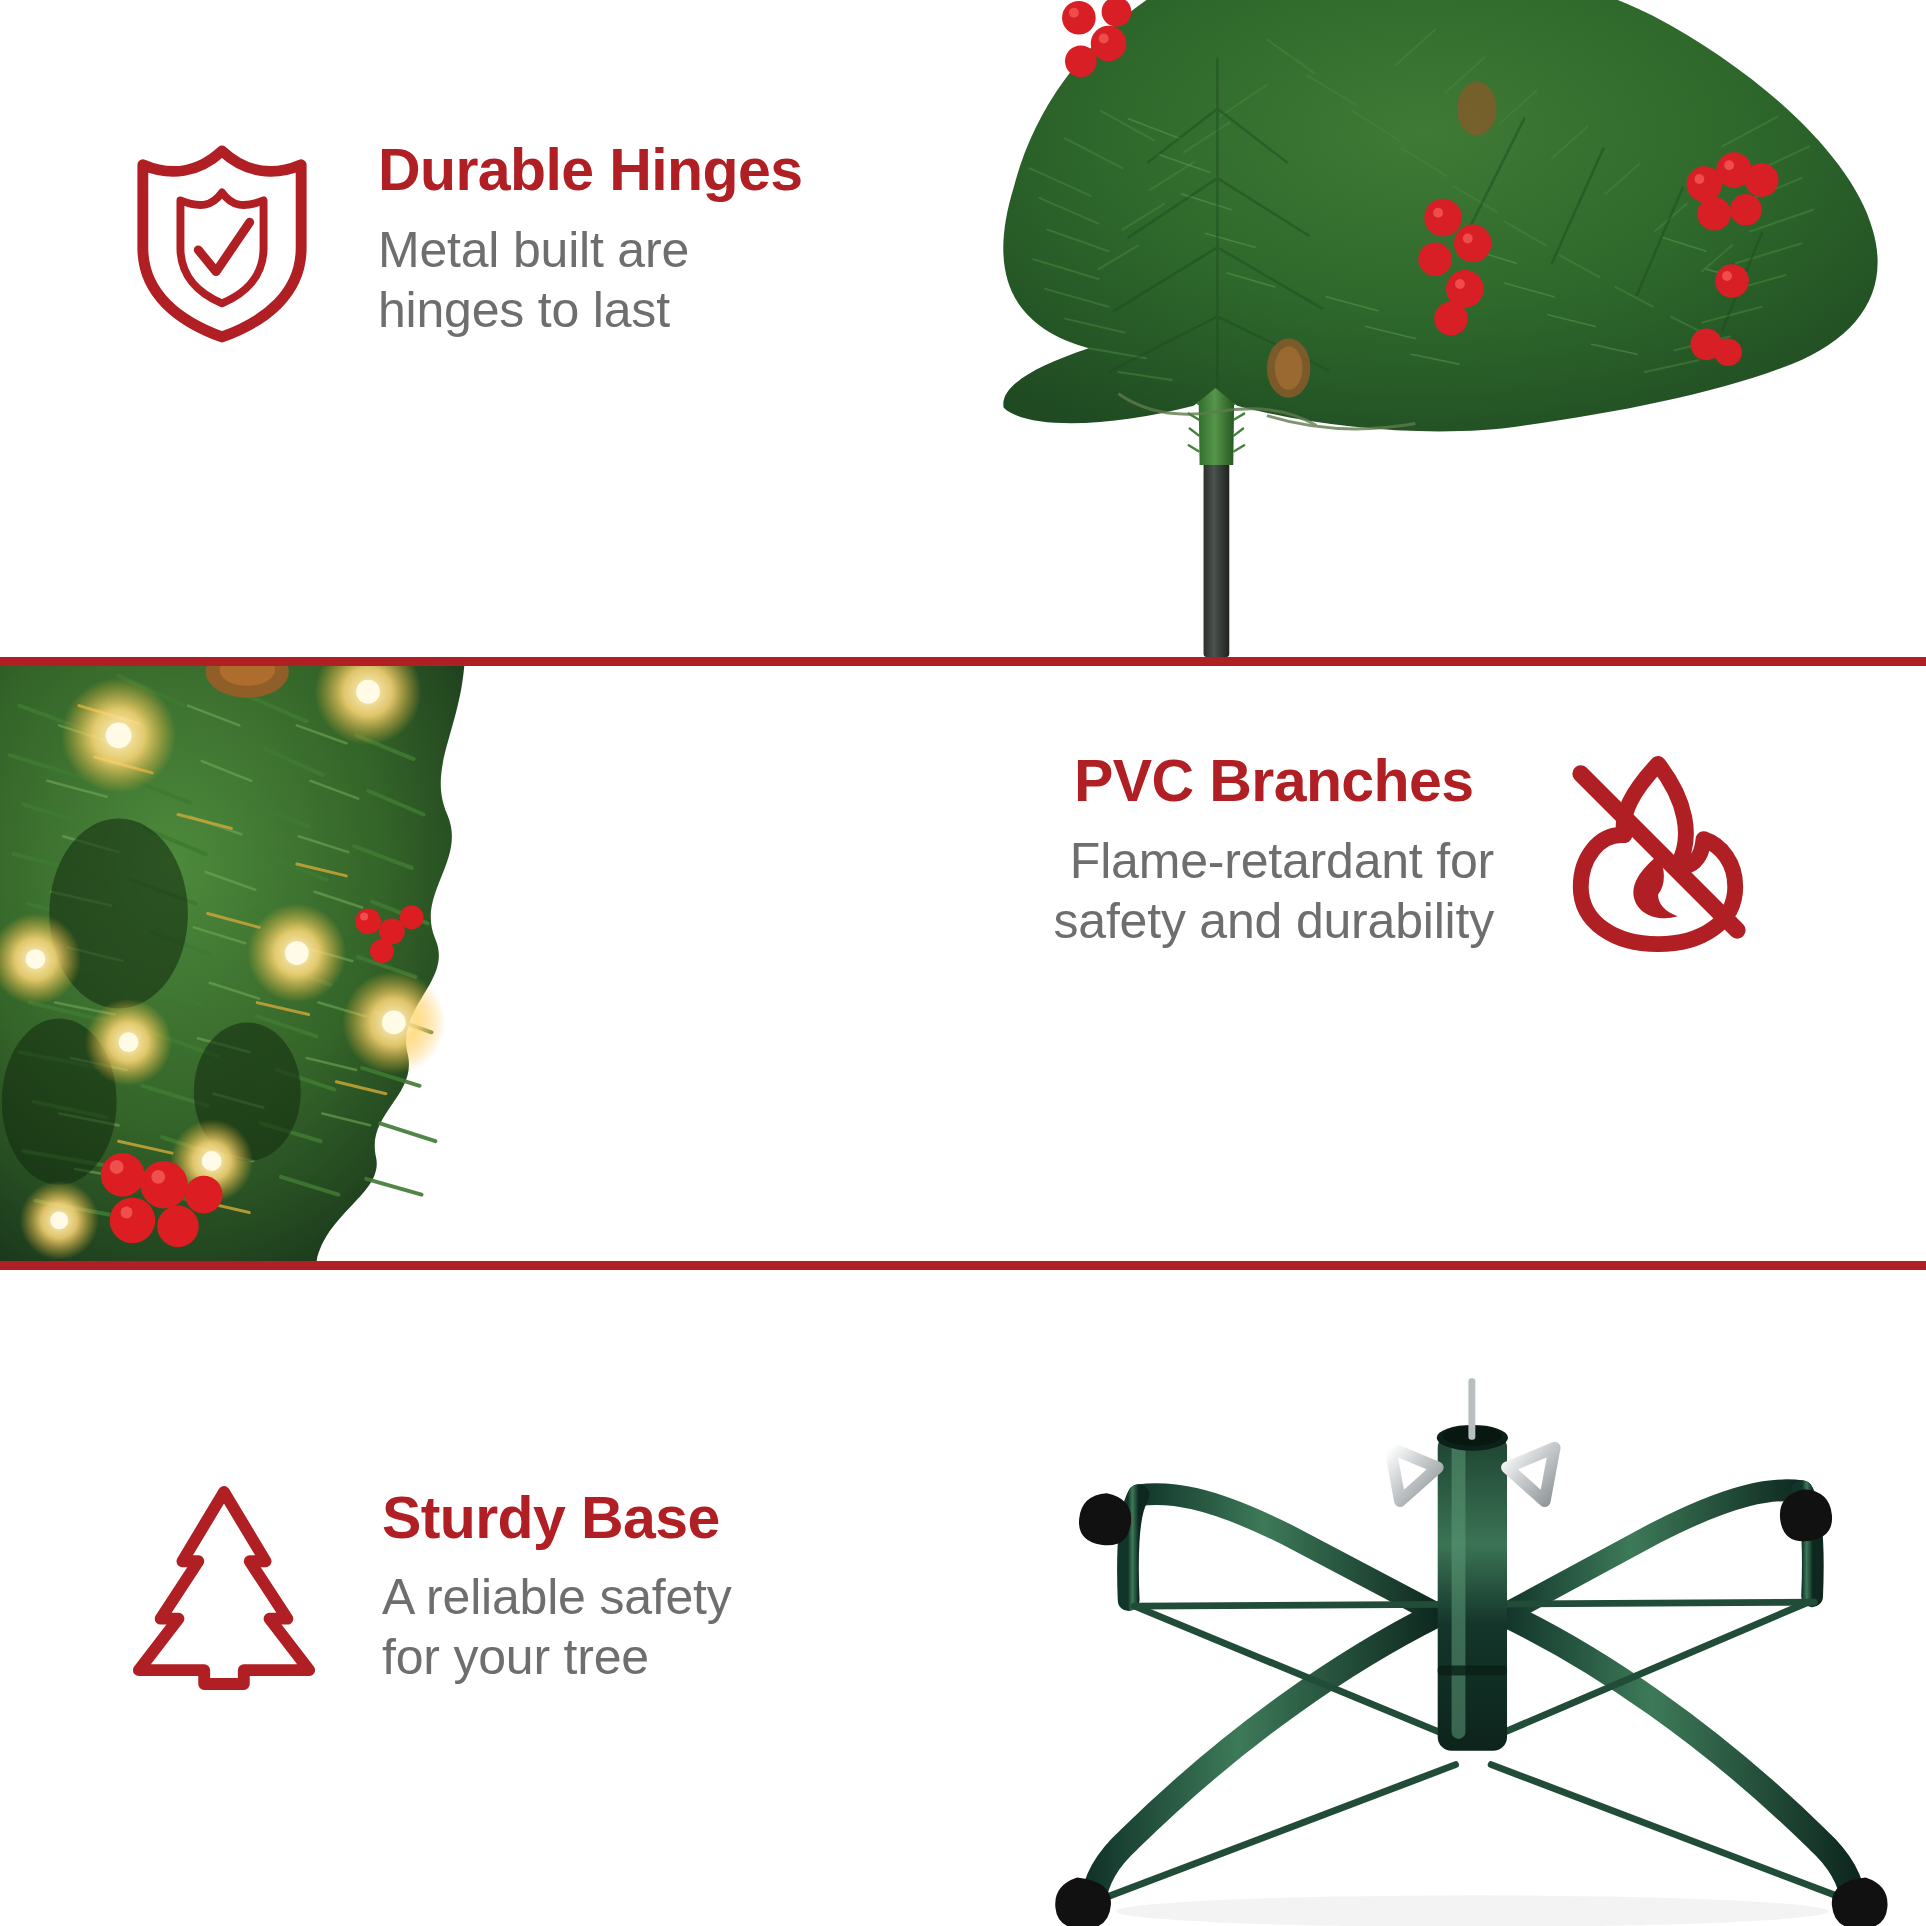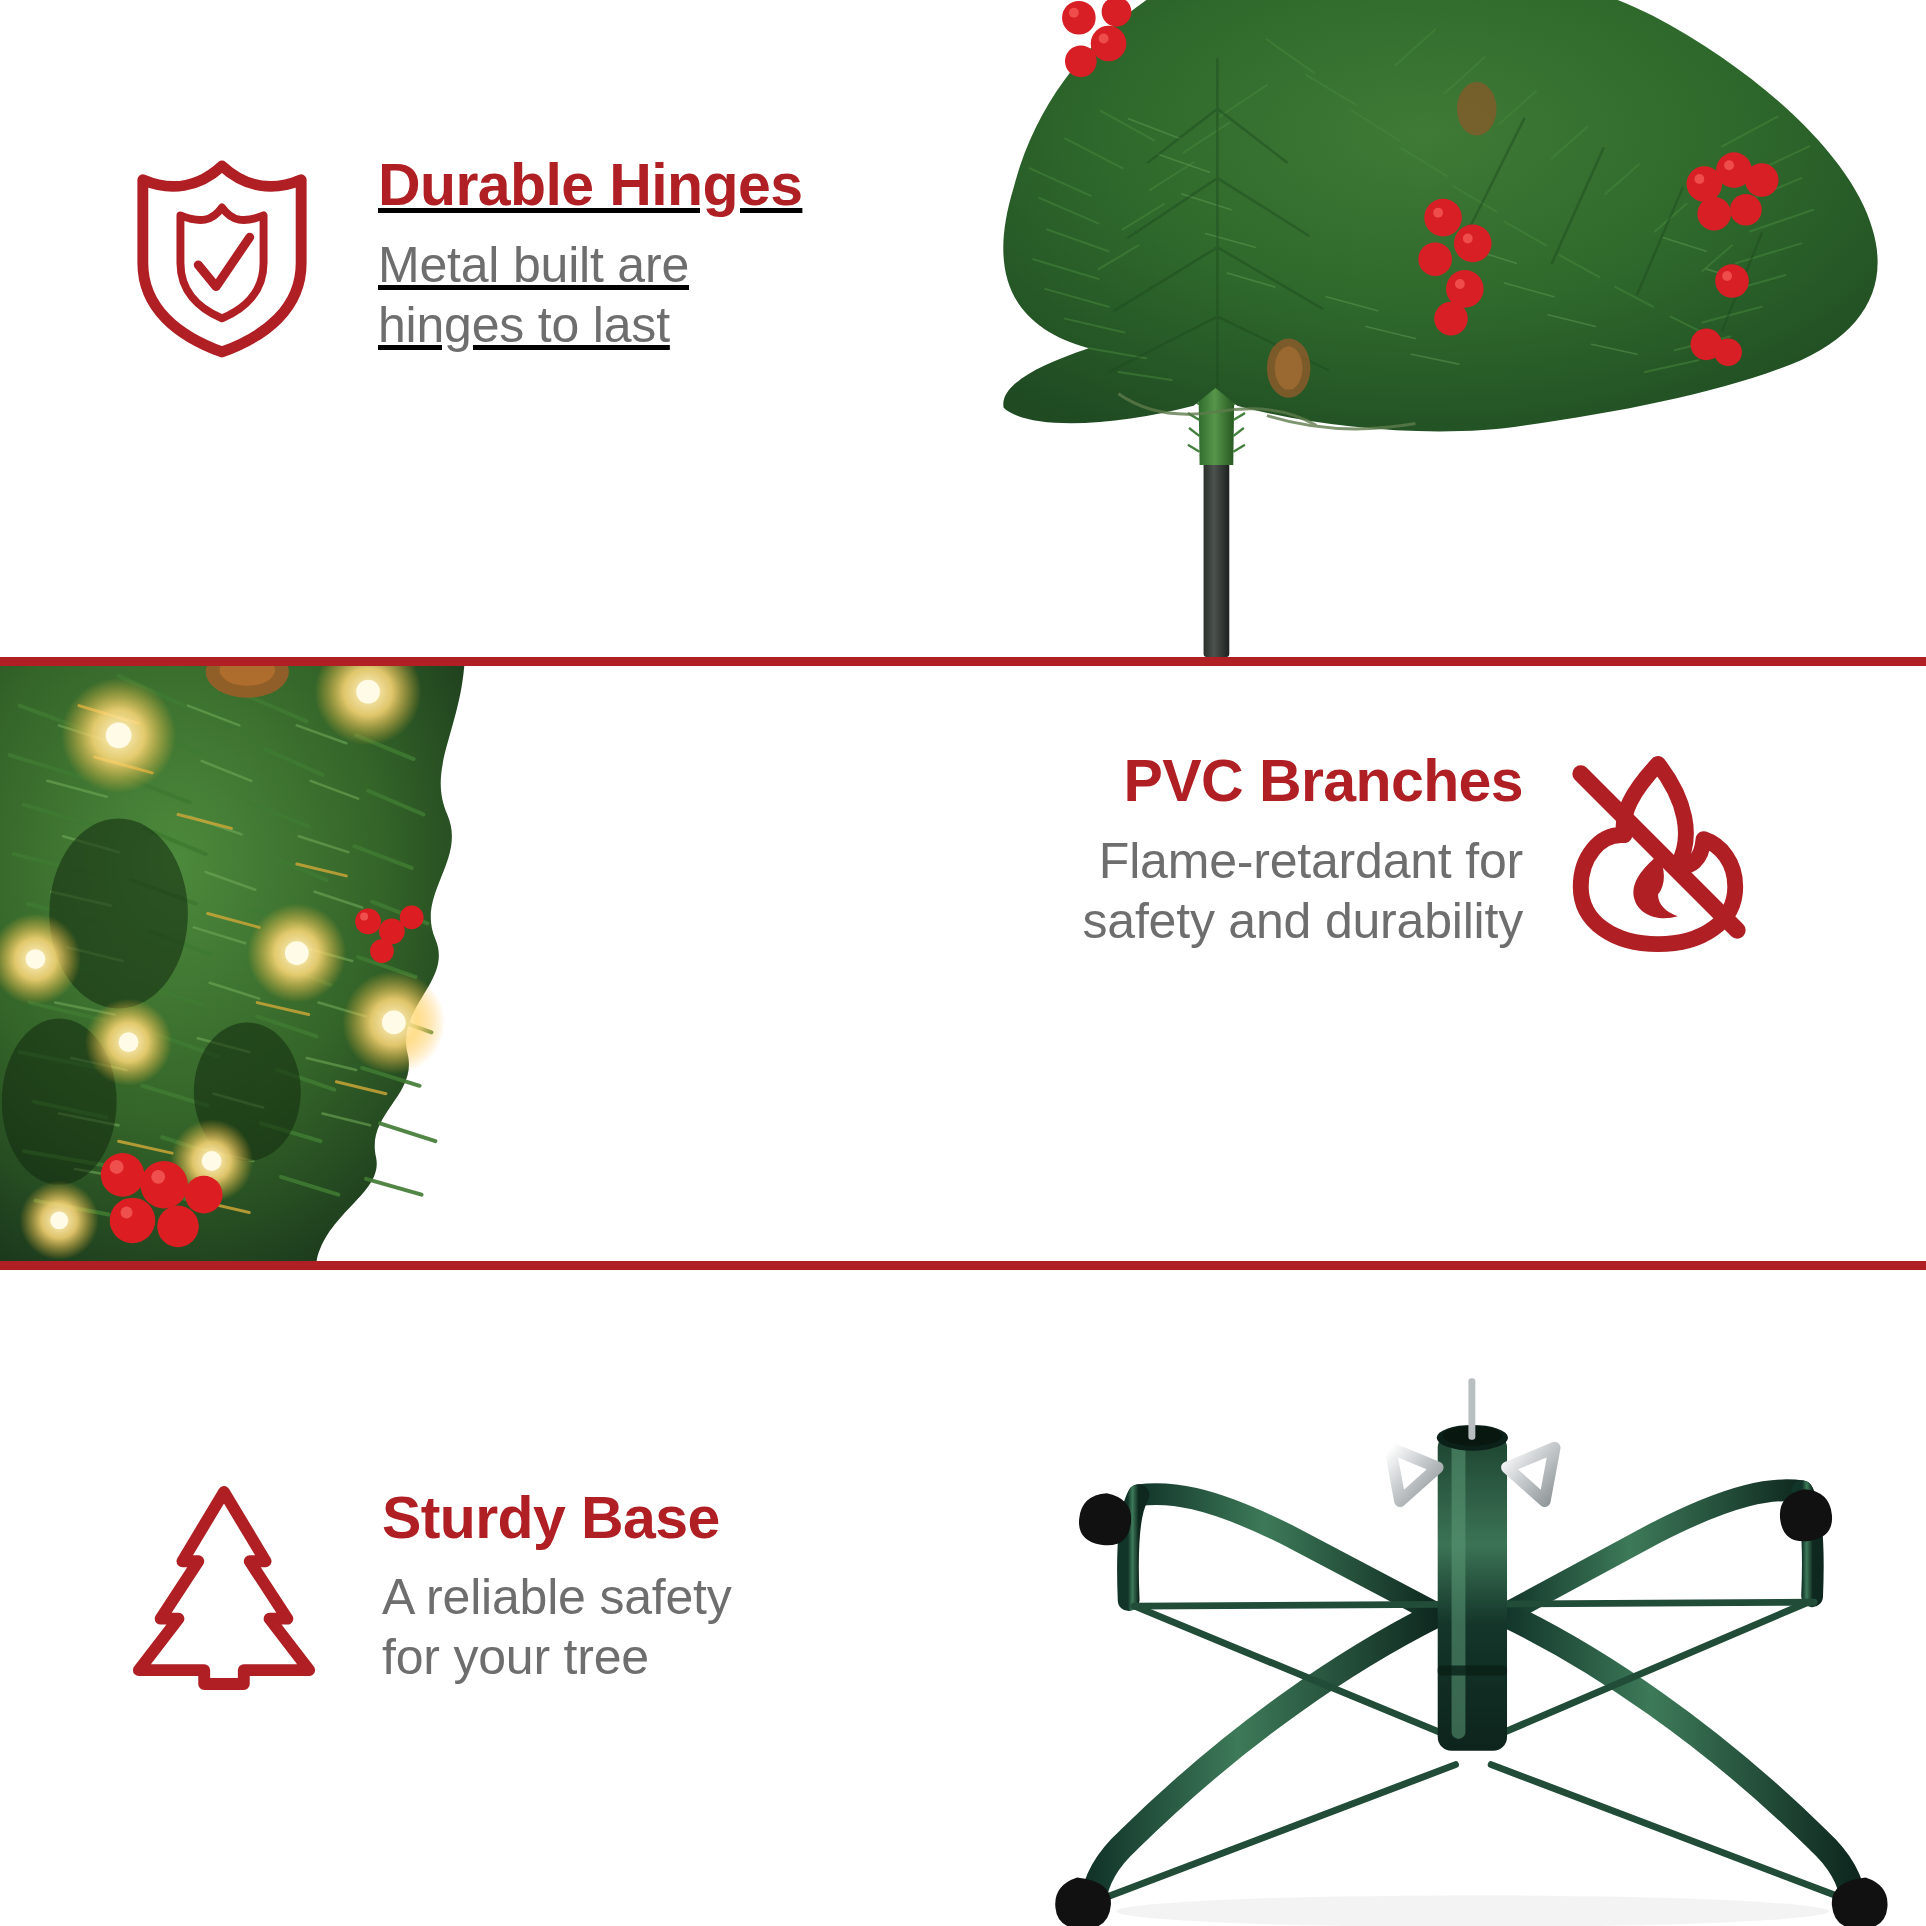--- a/index.html
+++ b/index.html
@@ -55,42 +55,42 @@
     flex: 0 0 auto;
     display: block;
   }
 
   .feature-text {
     display: flex;
     flex-direction: column;
     justify-content: center;
   }
   .feature.left-aligned .feature-text  { margin-left: 61px; text-align: left; }
-  .feature.right-aligned .feature-text { margin-right: 32px; text-align: right; }
+  .feature.right-aligned .feature-text { margin-right: 61px; text-align: right; align-items: center; }
 
   .feature-title {
     color: #B01F24;
     font-size: 59px;
     font-weight: bold;
     line-height: 1.04;
     letter-spacing: -0.6px;
     margin: 0 0 18px 0;
     white-space: nowrap;
   }
   .feature-desc {
     color: #6E6E6E;
     font-size: 50px;
     font-weight: 300;
     line-height: 1.20;
     letter-spacing: -0.2px;
     margin: 0;
   }
 
   
-  #feature-hinges { left: 127px; top: 141px;  width: 752px; height: 228px; text-decoration: underline; }
+  #feature-hinges { left: 127px; top: 126px;  width: 752px; height: 228px; }
   #feature-pvc    { right: 166px; top: 733px; width: 772px; height: 238px; }
   #feature-base   { left: 127px; top: 1515px; width: 782px; height: 243px; }
 
   
   .photo {
     position: absolute;
     overflow: hidden;
   }
   #photo-tree-branch { left: 970px; top: 0px;    width: 956px; height: 657px; }
   #photo-lit-tree    { left: 0px;   top: 666px;  width: 554px; height: 595px; }

